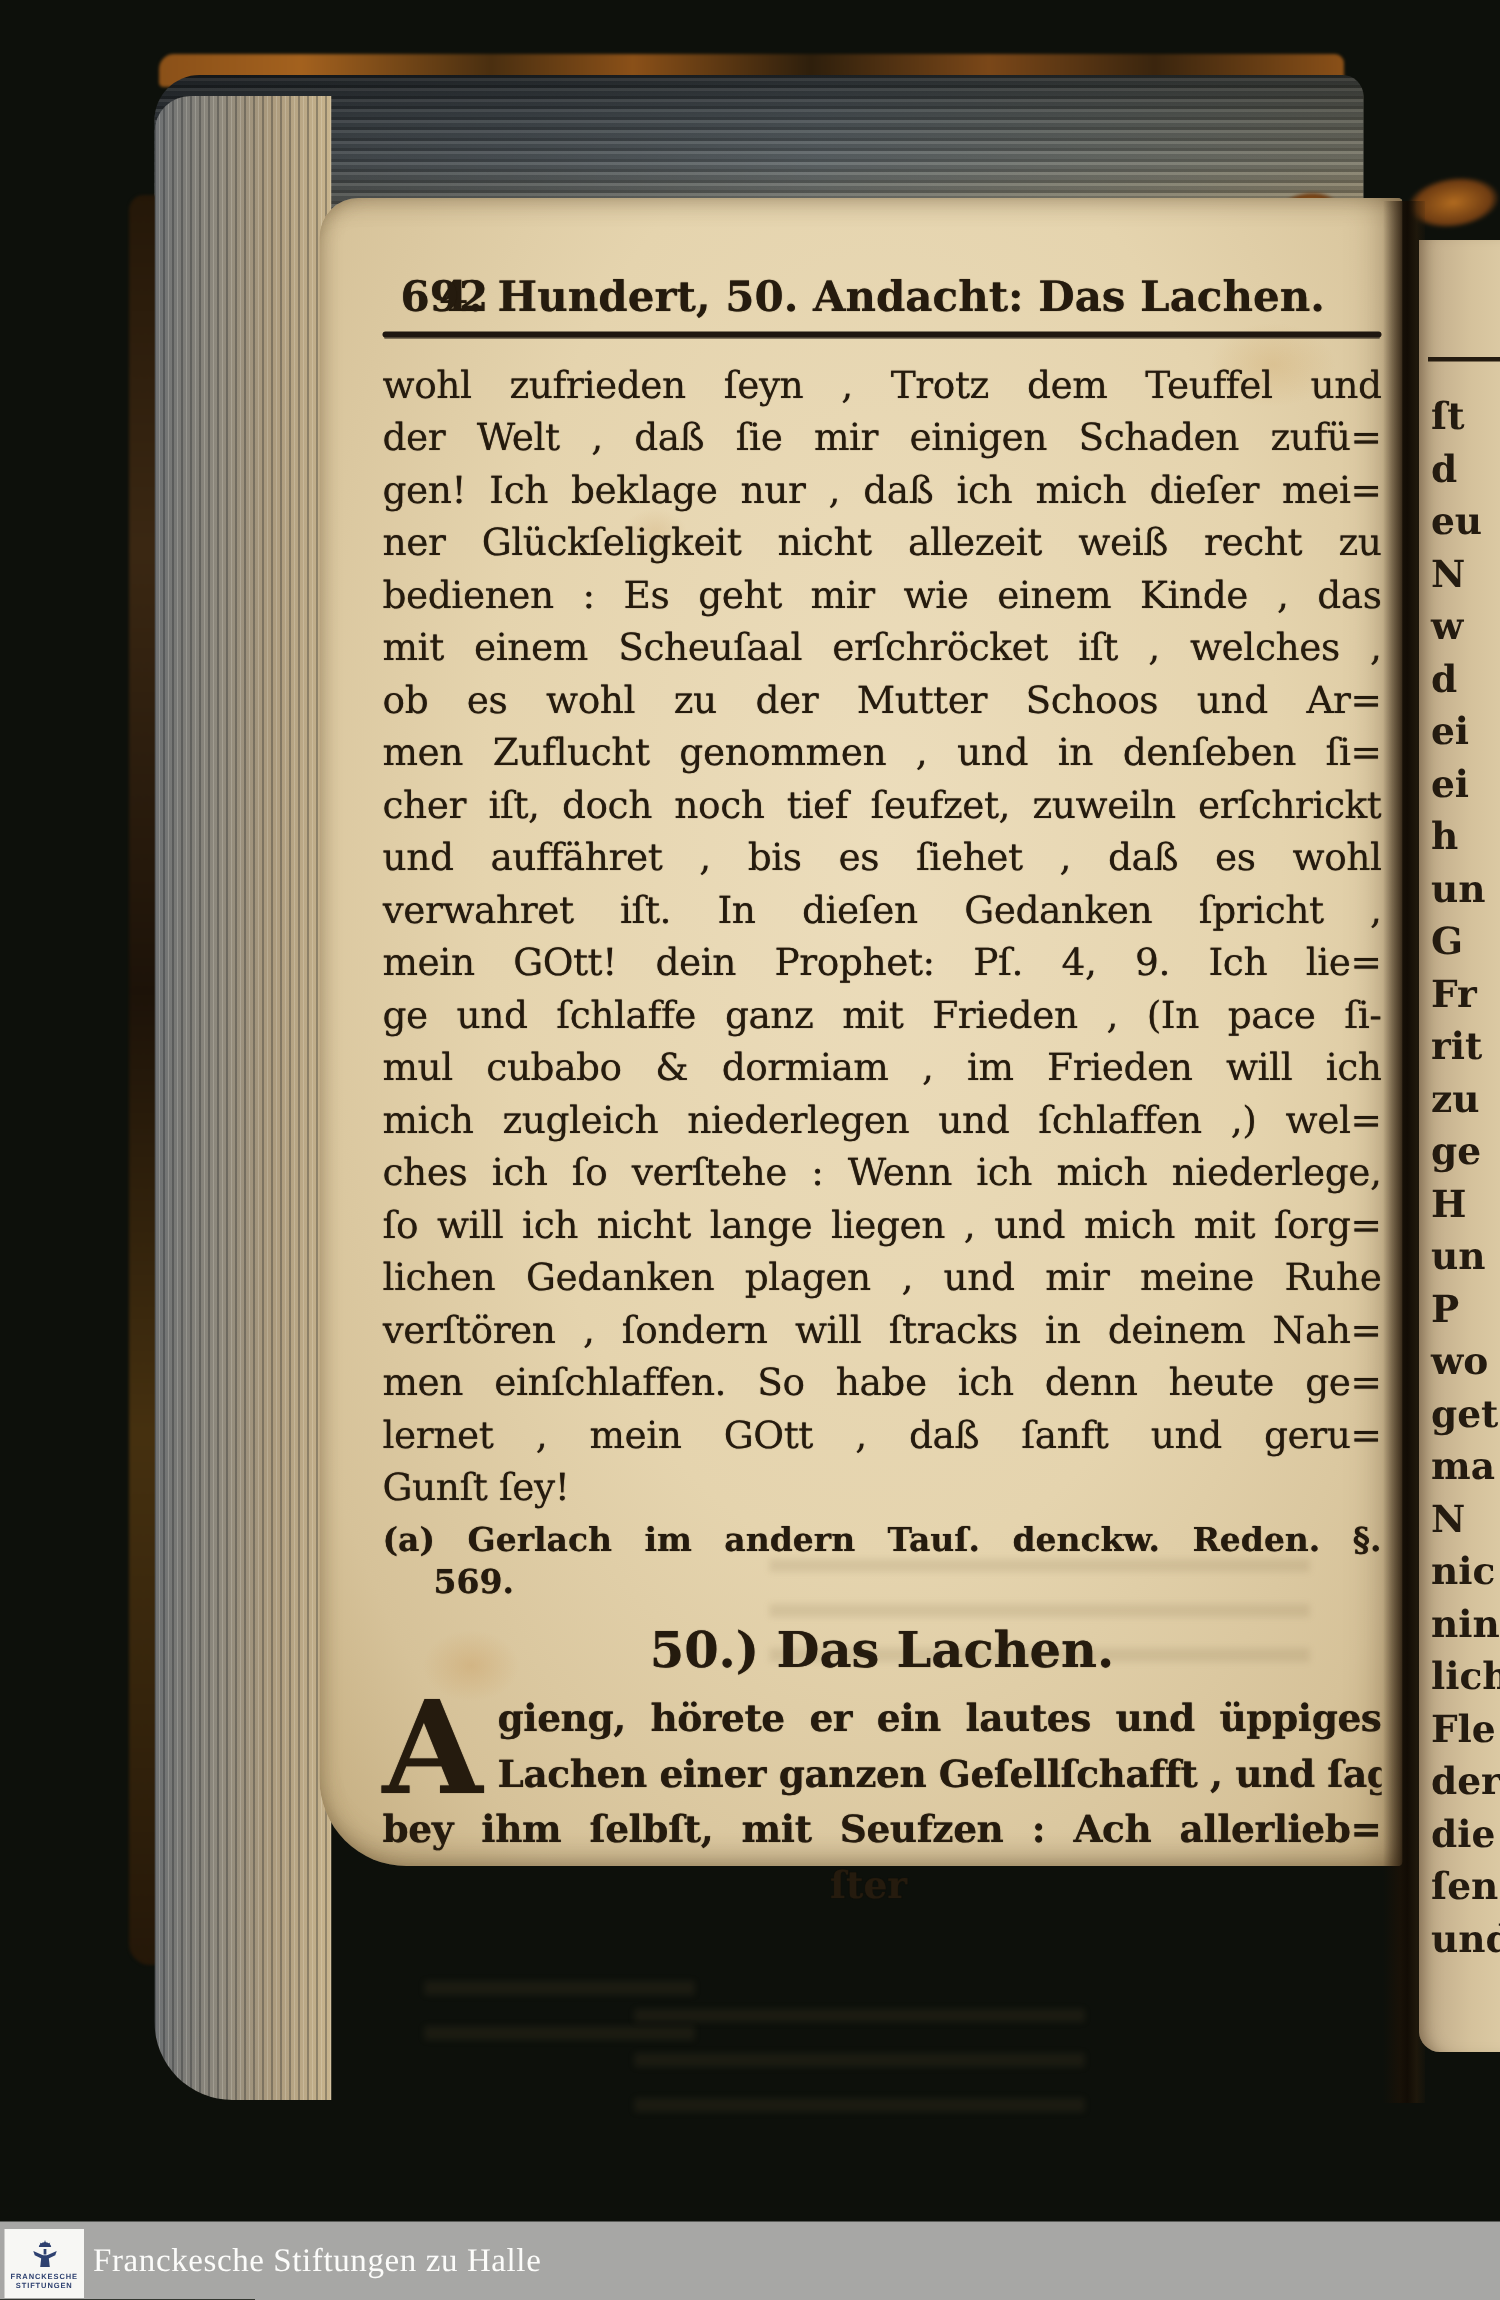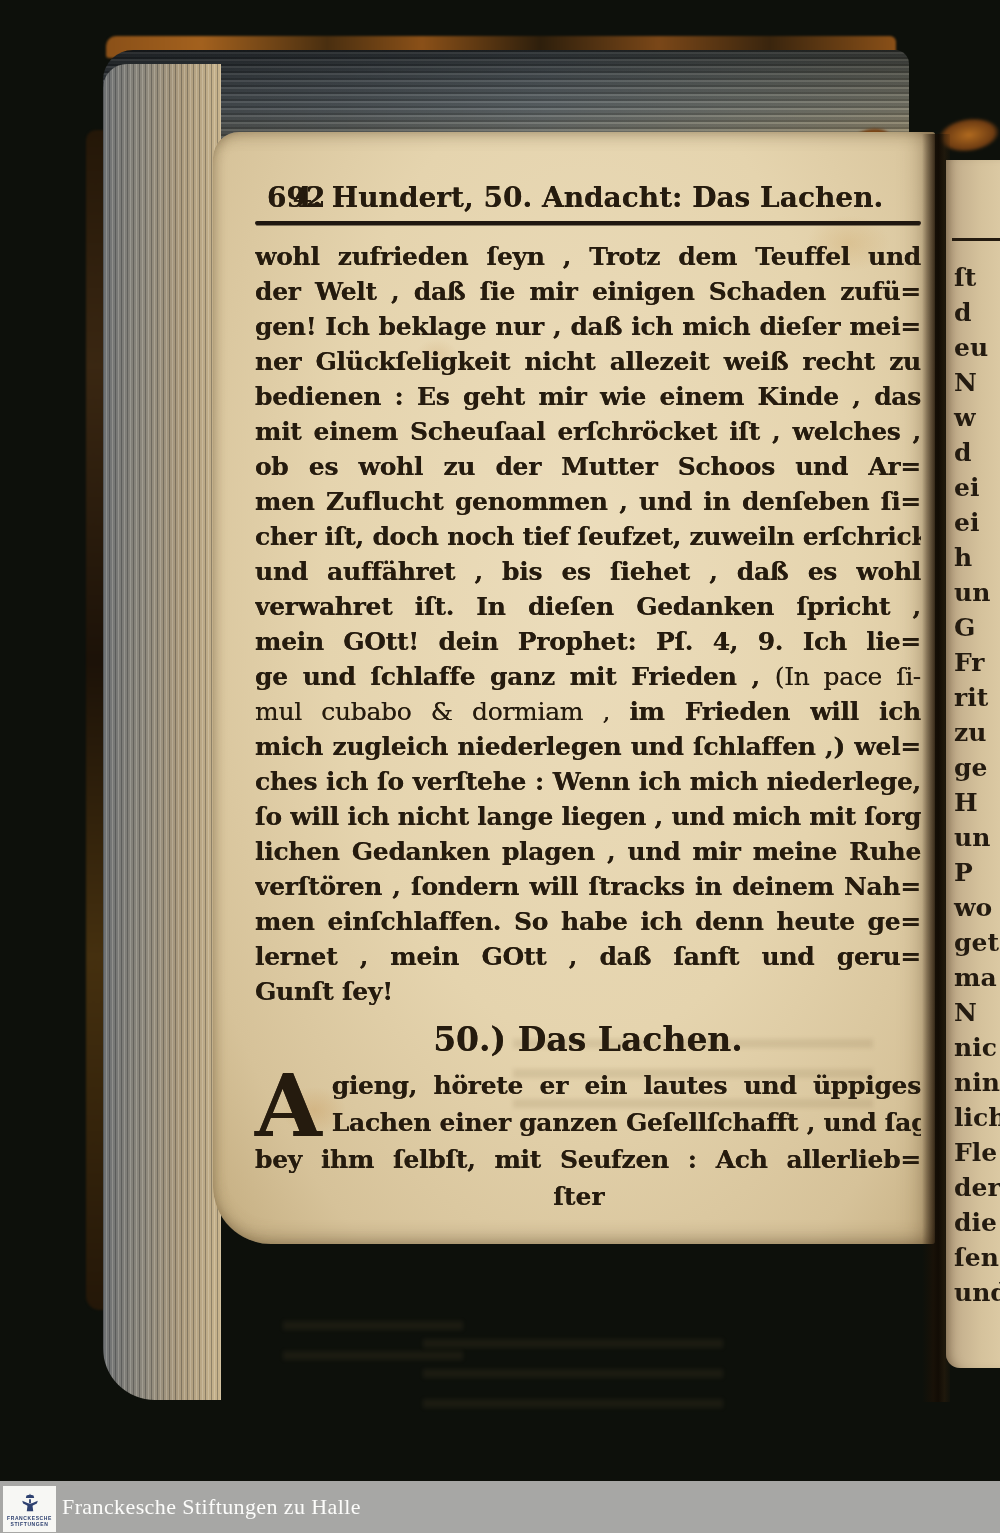--- a/index.html
+++ b/index.html
@@ -81,21 +81,21 @@
   }
   .page-head{position:relative;height:36px;font-weight:700;font-size:28px;line-height:36px;}
   .page-num{position:absolute;left:12px;top:0;}
   .running-title{display:block;text-align:center;}
   .head-rule{height:4px;background:#1f1710;margin-top:5px;border-radius:2px;
     box-shadow:0 2px 0 -1px rgba(31,23,16,.5);}
   .body-text{margin-top:14px;}
   .bline{font-size:25px;line-height:35px;letter-spacing:-.3px;
     text-align:justify;text-align-last:justify;white-space:nowrap;overflow:hidden;}
   .bline:last-child{text-align:left;text-align-last:left;}
-  .bline .fr{font-weight:700;}
+  .bline .fr{font-weight:400;}
   .bline .la{font-weight:400;}
   .footnote{margin-top:4px;font-size:22px;line-height:28px;font-weight:700;}
   .fn1{text-align:justify;text-align-last:justify;}
   .fn2{padding-left:34px;}
   .section-heading{margin-top:10px;font-size:33px;line-height:42px;font-weight:700;text-align:center;}
   .opening-par{margin-top:6px;position:relative;}
   .drop-cap{float:left;font-weight:700;font-size:86px;line-height:70px;height:70px;
     margin:4px 10px 0 0;}
   .pline{font-size:25px;line-height:37px;letter-spacing:-.3px;font-weight:700;
     text-align:justify;text-align-last:justify;white-space:nowrap;overflow:hidden;}
@@ -151,20 +151,24 @@
           <div class="bline"><span class="fr">mich zugleich niederlegen und ſchlaffen ,) wel=</span></div>
           <div class="bline"><span class="fr">ches ich ſo verſtehe : Wenn ich mich niederlege,</span></div>
           <div class="bline"><span class="fr">ſo will ich nicht lange liegen , und mich mit ſorg=</span></div>
           <div class="bline"><span class="fr">lichen Gedanken plagen , und mir meine Ruhe</span></div>
           <div class="bline"><span class="fr">verſtören , ſondern will ſtracks in deinem Nah=</span></div>
           <div class="bline"><span class="fr">men einſchlaffen. So habe ich denn heute ge=</span></div>
           <div class="bline"><span class="fr">lernet , mein GOtt , daß ſanft und geru=</span></div>
           <div class="bline"><span class="fr">Gunſt ſey!</span></div>
         </div>
 
+      <div class="footnote">
+        <div class="fn1">(a) Gerlach im andern Tauſ. denckw. Reden. §.</div>
+        <div class="fn2">569.</div>
+      </div>
 
       <div class="section-heading">50.) Das Lachen.</div>
 
       <div class="opening-par">
         <div class="drop-cap">A</div>
         <div class="pline">gieng, hörete er ein lautes und üppiges</div>
         <div class="pline">Lachen einer ganzen Geſellſchafft , und ſagte</div>
         <div class="pline">bey ihm ſelbſt, mit Seufzen : Ach allerlieb=</div>
         <div class="catchword">ſter</div>
       </div>

